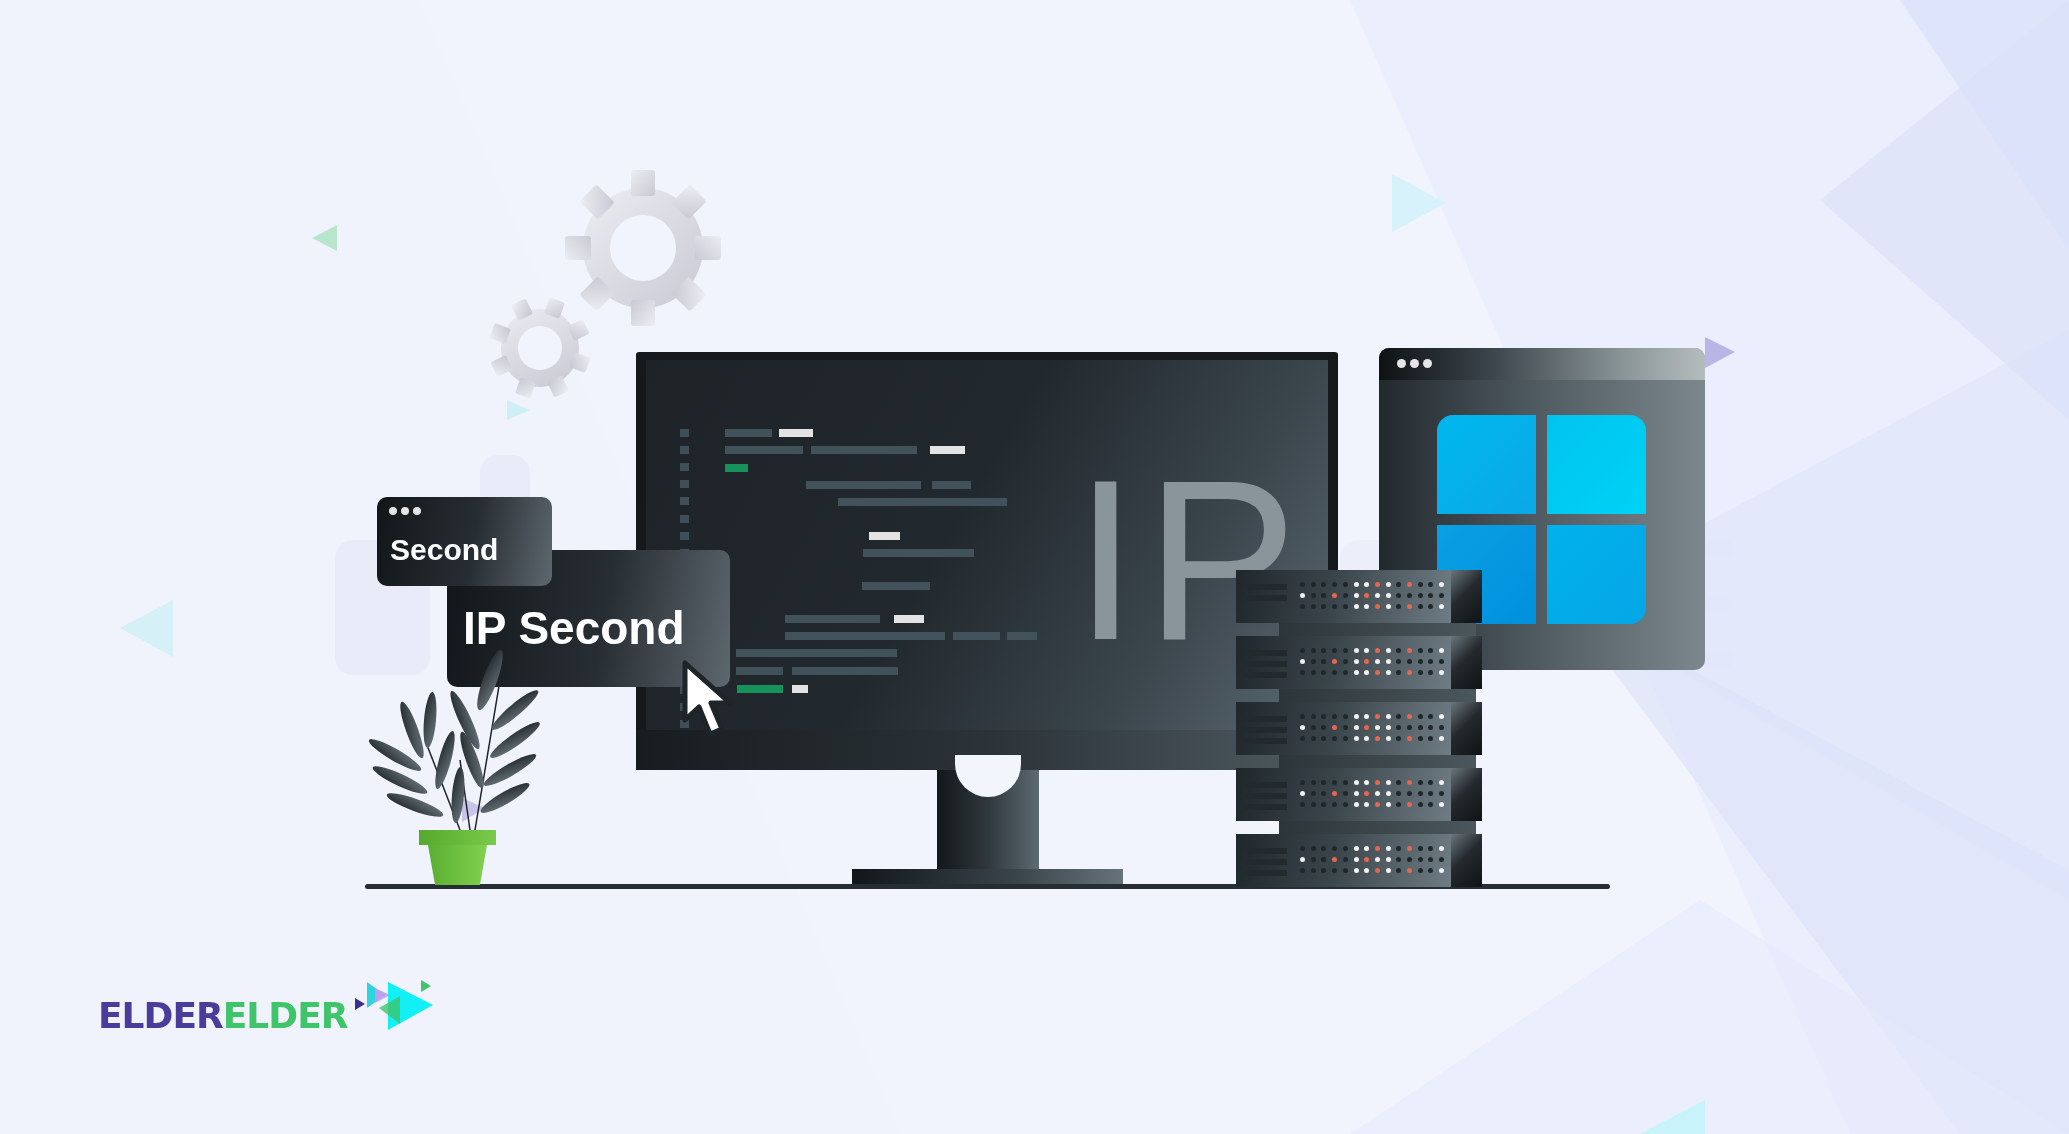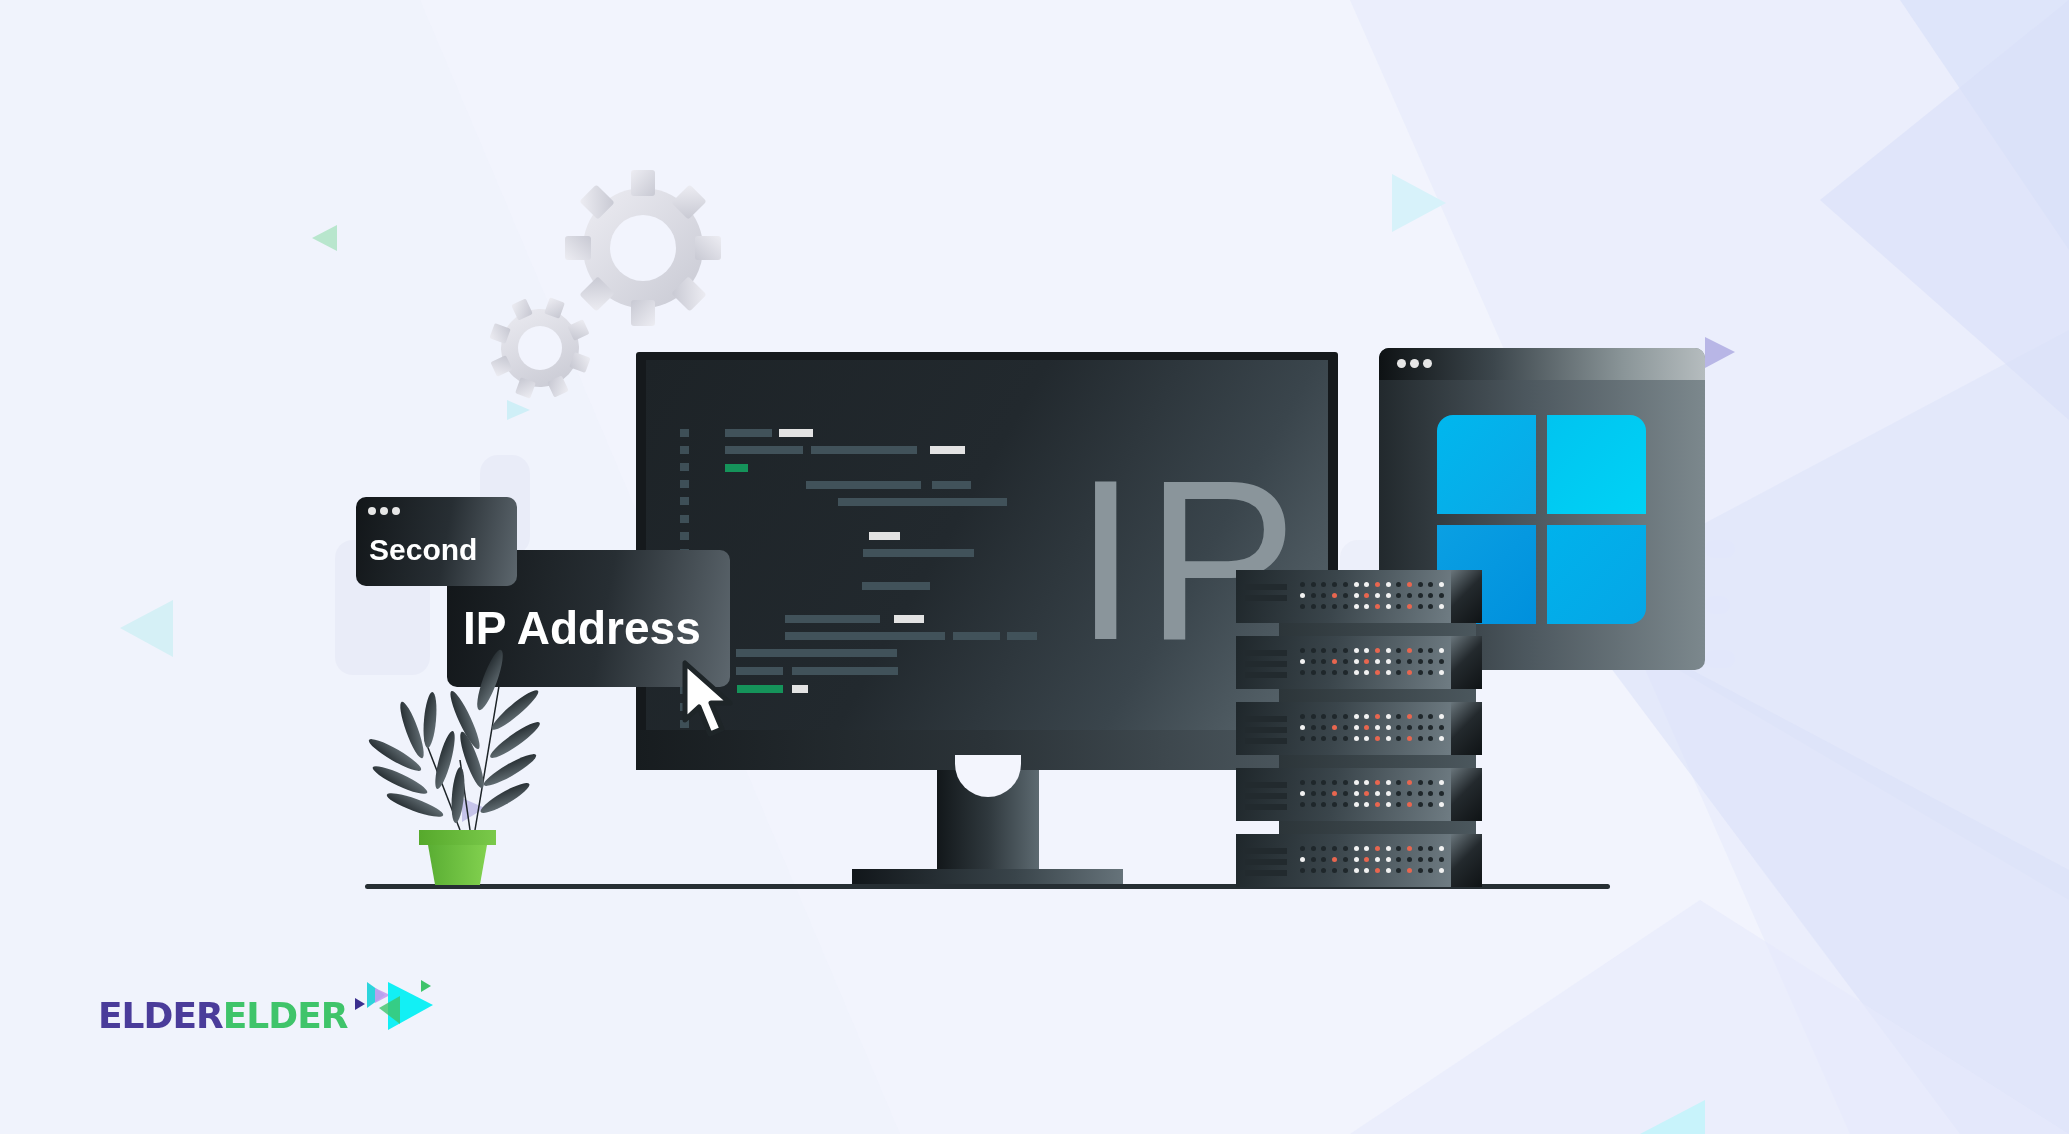--- a/index.html
+++ b/index.html
@@ -508,23 +508,23 @@
         <div class="led" style="left: 171px; top: 34px; background: rgb(232, 102, 79);"></div>
         <div class="led" style="left: 181.7px; top: 34px; background: rgb(31, 39, 43);"></div>
         <div class="led" style="left: 192.4px; top: 34px; background: rgb(31, 39, 43);"></div>
         <div class="led" style="left: 203.1px; top: 34px; background: rgb(242, 242, 242);"></div>
       </div>
       <div class="srv-side"></div>
     </div>
   </div>
 
 <div class="card" style="left:447px;top:550px;width:283px;height:137px;">
-  <div class="abs" style="left:16px;top:52px;font-size:46px;line-height:52px;">IP Address</div>
+  <div class="abs" style="left:16px;top:52px;font-size:46px;line-height:52px;">IP Second</div>
 </div>
-<div class="card" style="left:356px;top:497px;width:161px;height:89px;">
+<div class="card" style="left:377px;top:497px;width:175px;height:89px;">
   <div class="dots3" style="left:12px;top:10px">
       <span style="width:8px;height:8px"></span>
       <span style="width:8px;height:8px"></span>
       <span style="width:8px;height:8px"></span>
     </div>
   <div class="abs" style="left:13px;top:34px;font-size:30px;line-height:38px;">Second</div>
 </div>
 
 <svg class="abs" style="left:680px;top:658px" width="70" height="90" viewBox="0 0 70 90">
   <path d="M5,5 L5,62 L19,49 L30,76 L42,71 L31,45 L50,45 Z" fill="#ffffff" stroke="#1e2528" stroke-width="5" stroke-linejoin="round"></path>

